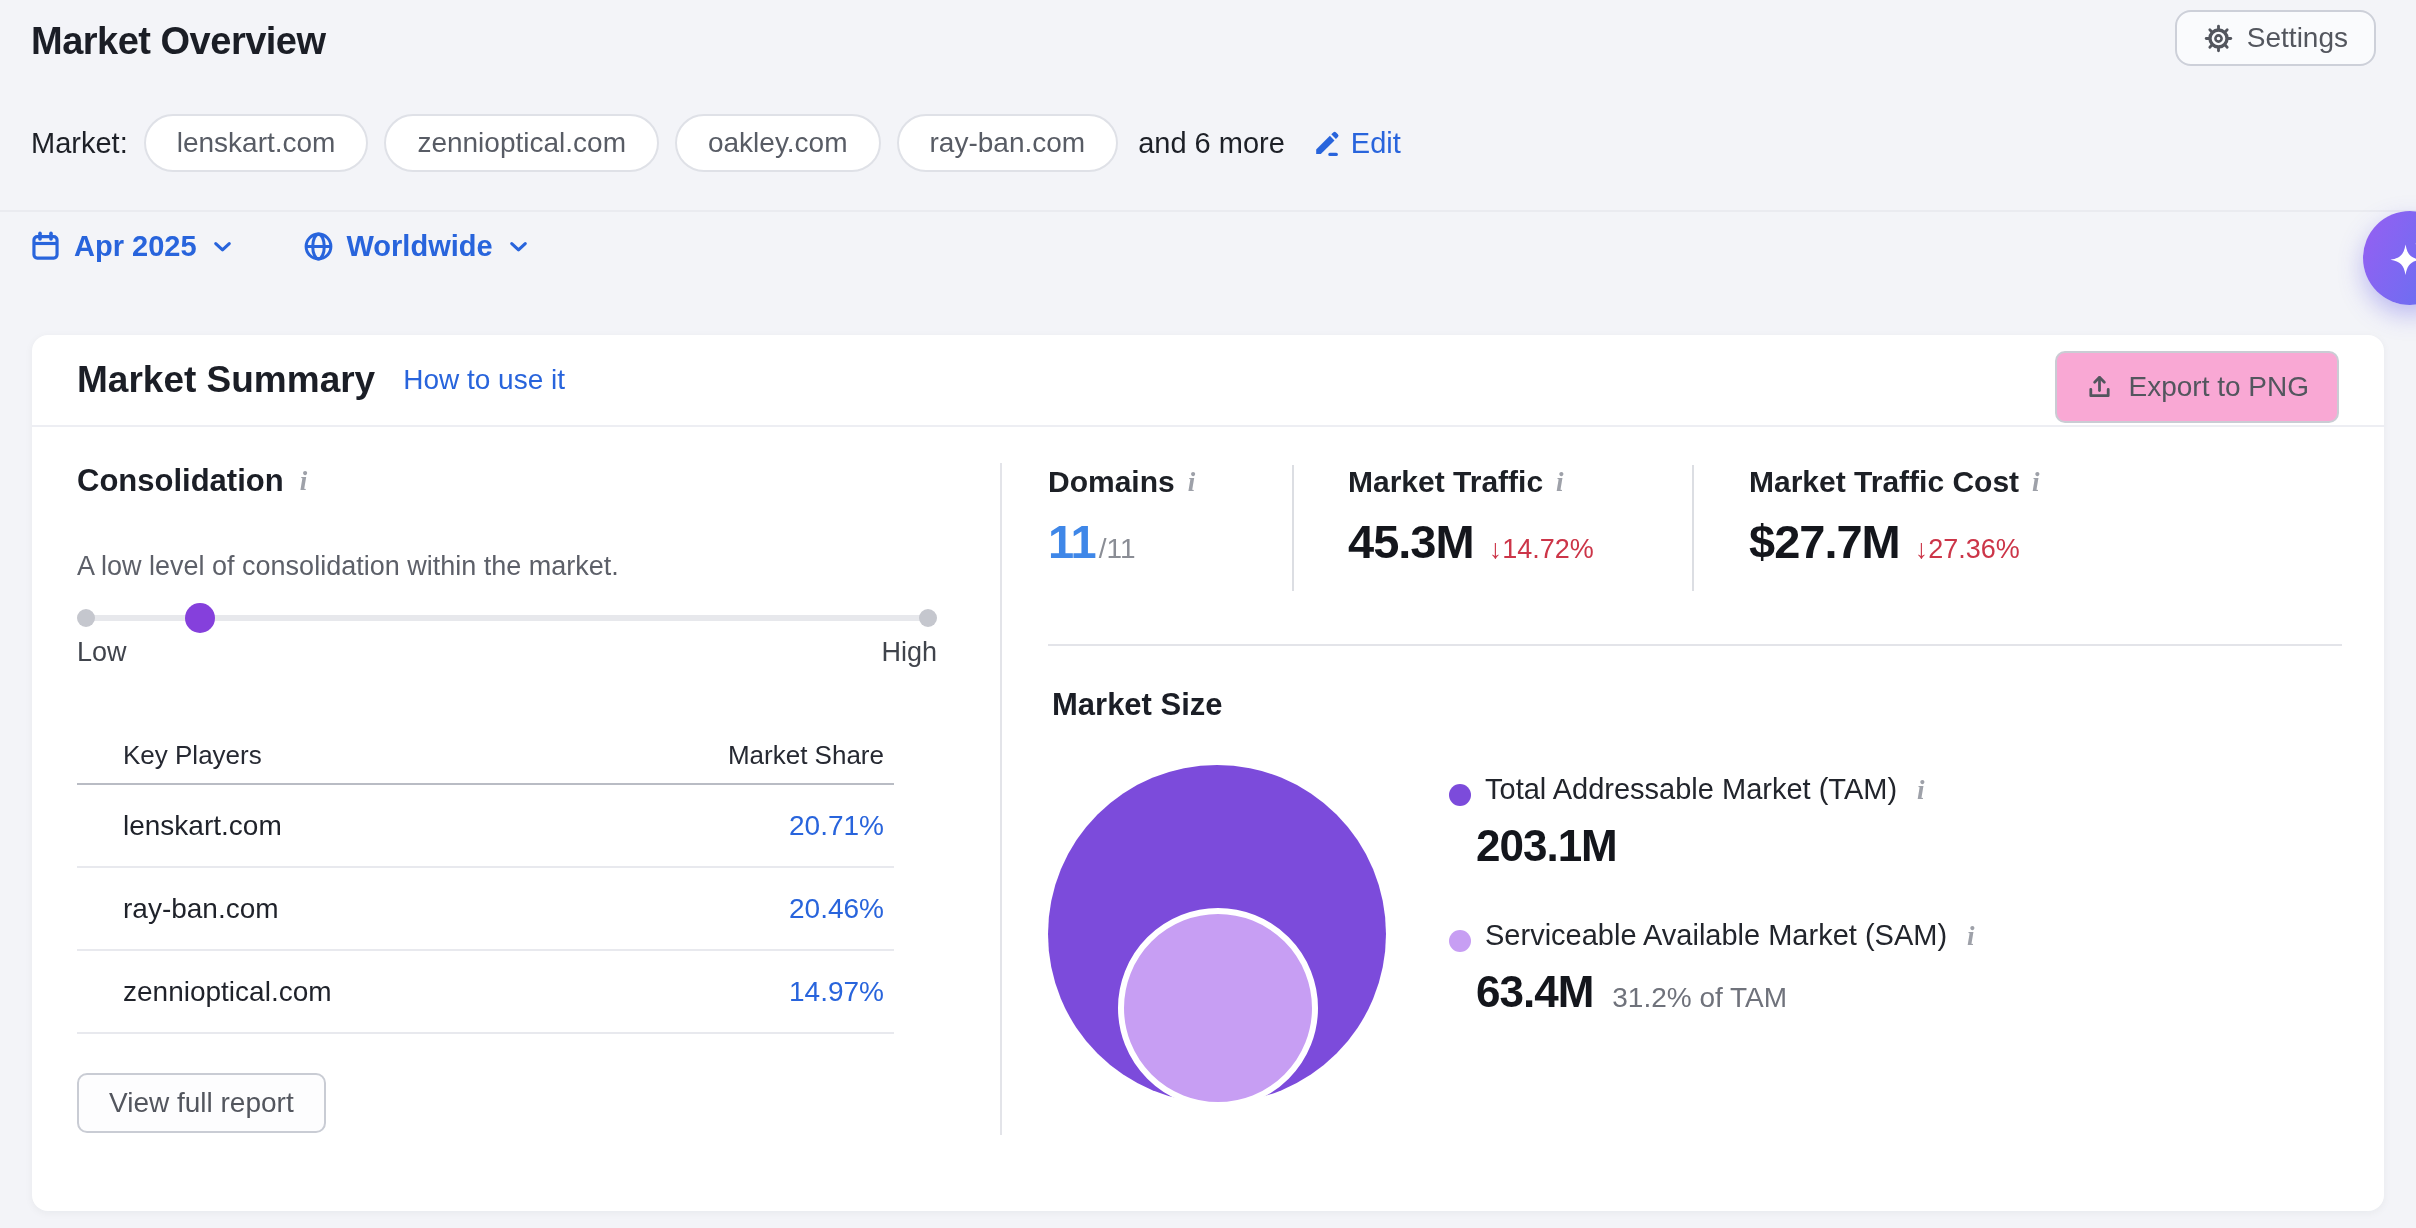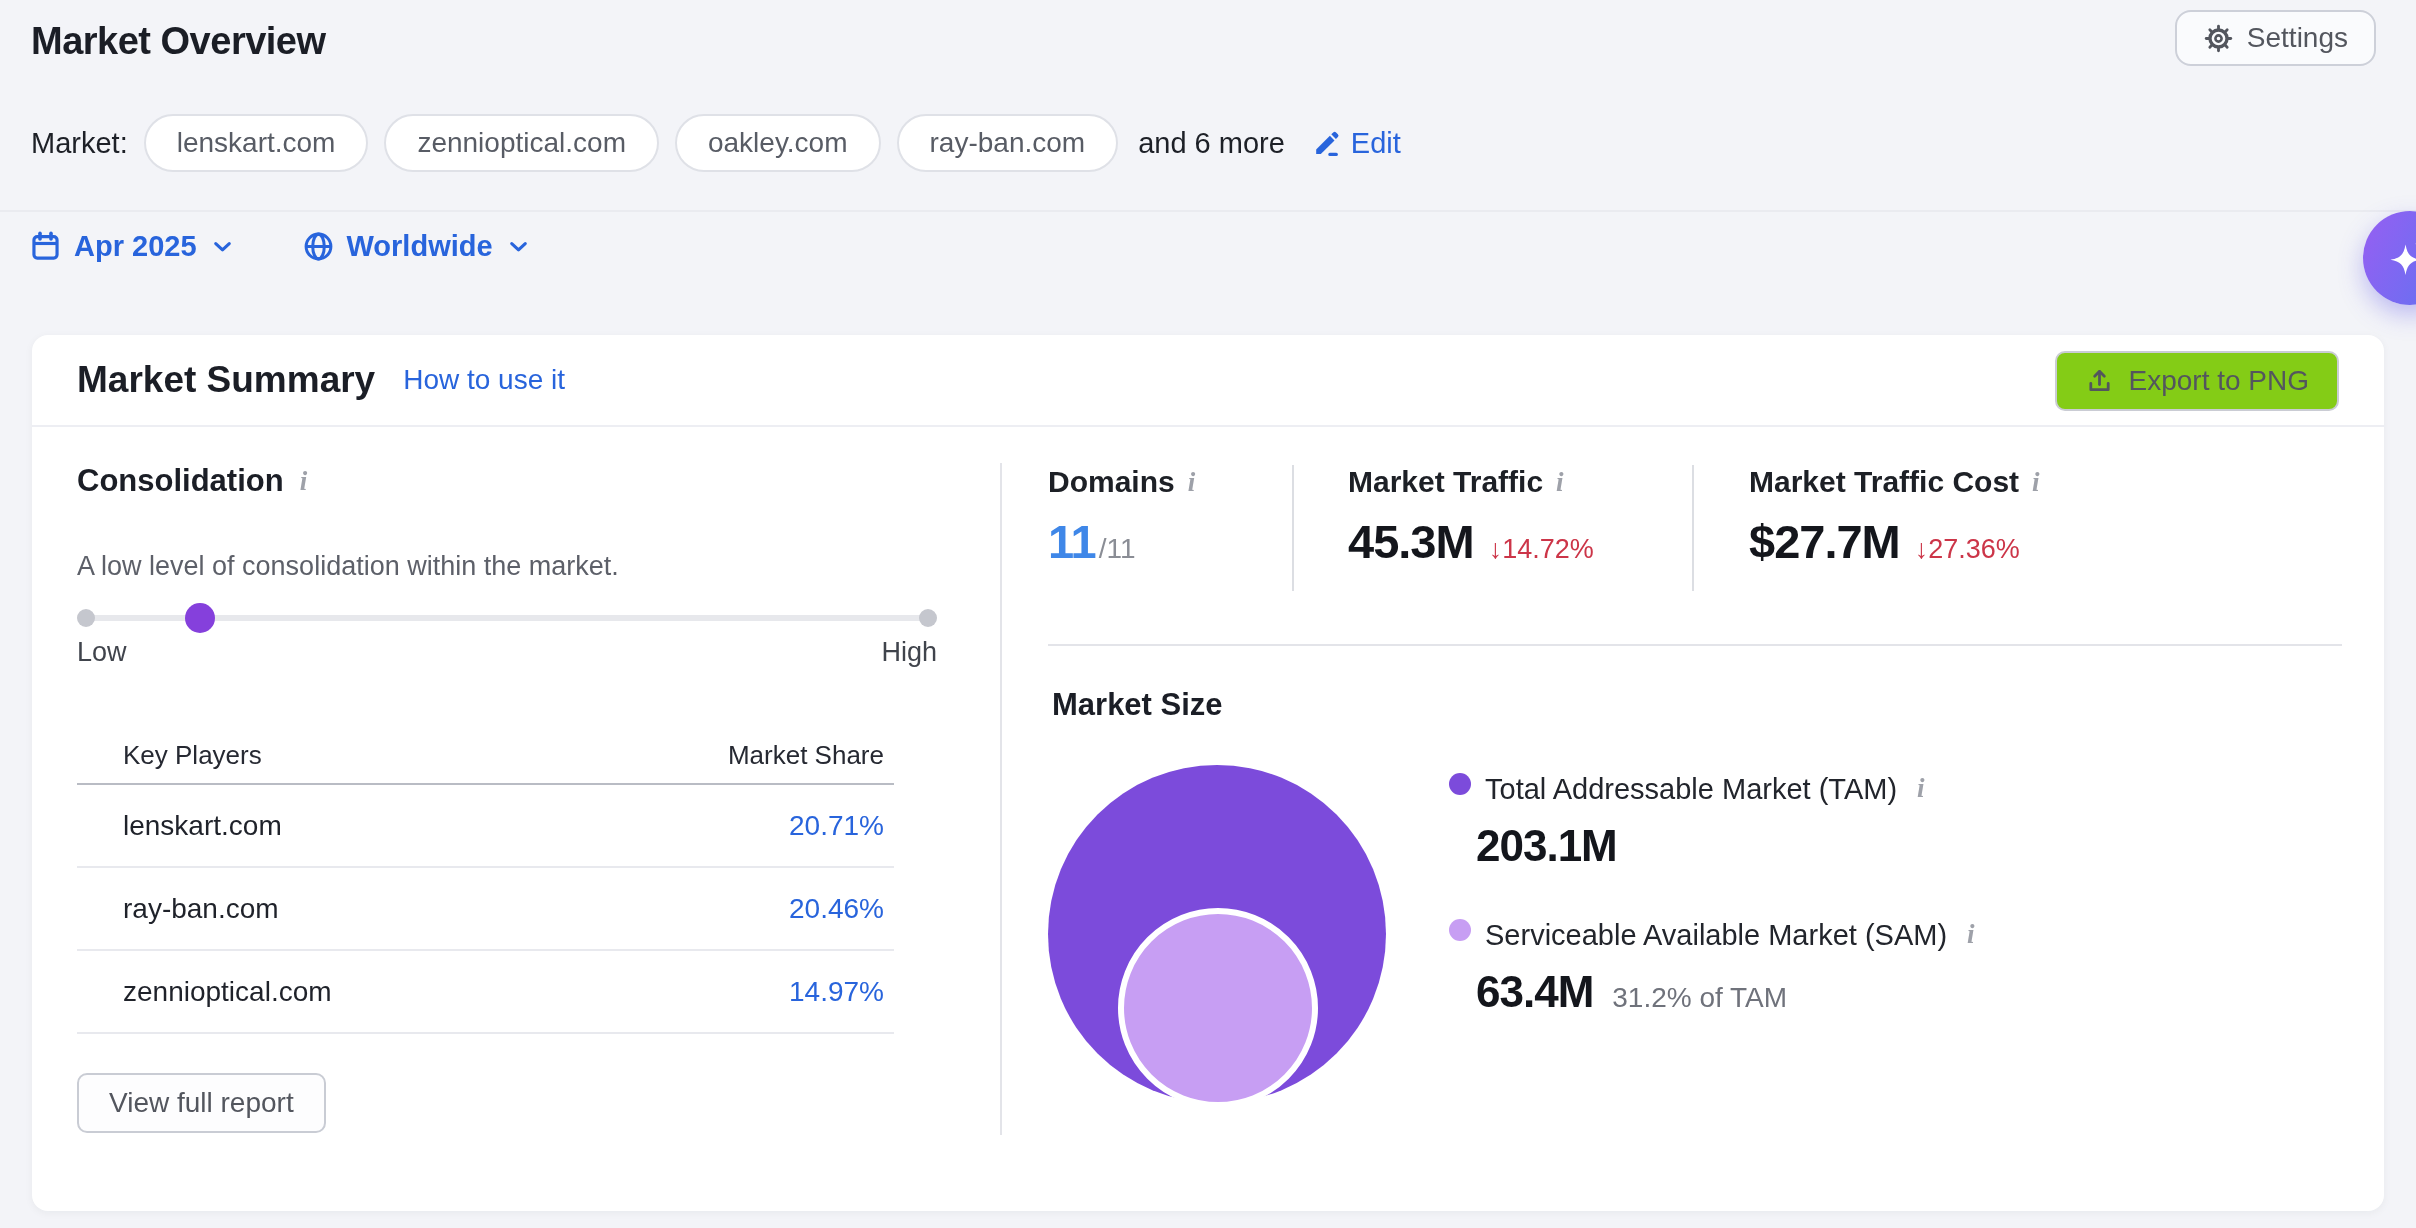--- a/index.html
+++ b/index.html
@@ -44,23 +44,23 @@
   
   .card {
     position:absolute; left:32px; top:335px; width:2352px; height:876px;
     background:#ffffff; border-radius:16px;
     box-shadow:0 2px 8px rgba(27,30,38,0.05);
   }
   .card-header { position:relative; height:92px; display:flex; align-items:center; padding-left:45px; border-bottom:2px solid #edeef3; }
   .card-title { font-size:37px; font-weight:700; color:#1b1e26; }
   .help-link { margin-left:28px; font-size:28px; color:#2864dc; cursor:pointer; }
   .export-btn {
-    position:absolute; right:45px; top:16px; height:60px; padding:0 28px;
+    position:absolute; right:45px; top:16px; height:72px; padding:0 28px;
     display:flex; align-items:center; gap:14px;
-    background:#84cc16; border:2px solid #caccd4; border-radius:10px;
+    background:#f9a8d4; border:2px solid #caccd4; border-radius:10px;
     color:#53565e; font-size:28px; cursor:pointer;
   }
 
   .vert-divider { position:absolute; left:968px; top:128px; width:2px; height:672px; background:#e3e4e9; }
 
   
   .consol-title { position:absolute; left:45px; top:128px; display:flex; align-items:center; gap:16px; font-size:31px; font-weight:700; color:#1b1e26; }
   .info-i { font-family:"Liberation Serif", serif; font-style:italic; font-weight:700; font-size:27px; color:#9ea1a9; cursor:pointer; }
   .info-i::before { content:"i"; }
   .consol-desc { position:absolute; left:45px; top:216px; font-size:27px; color:#5d6069; }
@@ -98,21 +98,21 @@
   .stat-delta { font-size:27px; color:#cc3548; margin-left:15px; }
 
   .h-divider { position:absolute; left:1016px; top:309px; width:1294px; height:2px; background:#e3e4e9; }
 
   
   .ms-title { position:absolute; left:1020px; top:352px; font-size:31px; font-weight:700; color:#1b1e26; }
   .bubble-big { position:absolute; left:1016px; top:430px; width:338px; height:338px; border-radius:50%; background:#7c4bdb; }
   .bubble-small { position:absolute; left:1086px; top:573px; width:200px; height:200px; border-radius:50%; background:#c79ef3; border:6px solid #ffffff; }
 
   .legend { position:absolute; left:1417px; top:438px; }
-  .legend-row { display:flex; align-items:flex-start; gap:14px; font-size:29px; color:#22252c; }
+  .legend-row { display:flex; align-items:flex-end; gap:14px; font-size:29px; color:#22252c; }
   .legend-dot { width:22px; height:22px; border-radius:50%; flex:0 0 auto; }
   .legend-dot.tam { background:#7c4bdb; }
   .legend-dot.sam { background:#c79ef3; }
   .legend-row .info-i { margin-left:6px; }
   .legend-value { margin:15px 0 0 27px; display:flex; align-items:baseline; gap:19px; font-size:44px; font-weight:700; letter-spacing:-1px; color:#14161c; }
   .legend-note { font-size:28px; font-weight:400; letter-spacing:0; color:#6f727b; }
   .legend-group.sam-group { margin-top:48px; }
 
   .icon { display:inline-flex; flex:0 0 auto; }
 </style>

